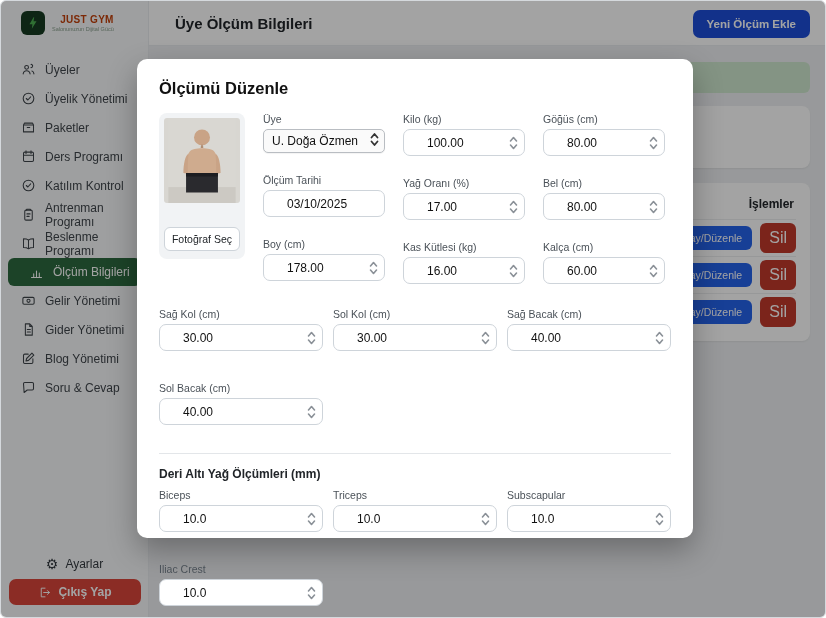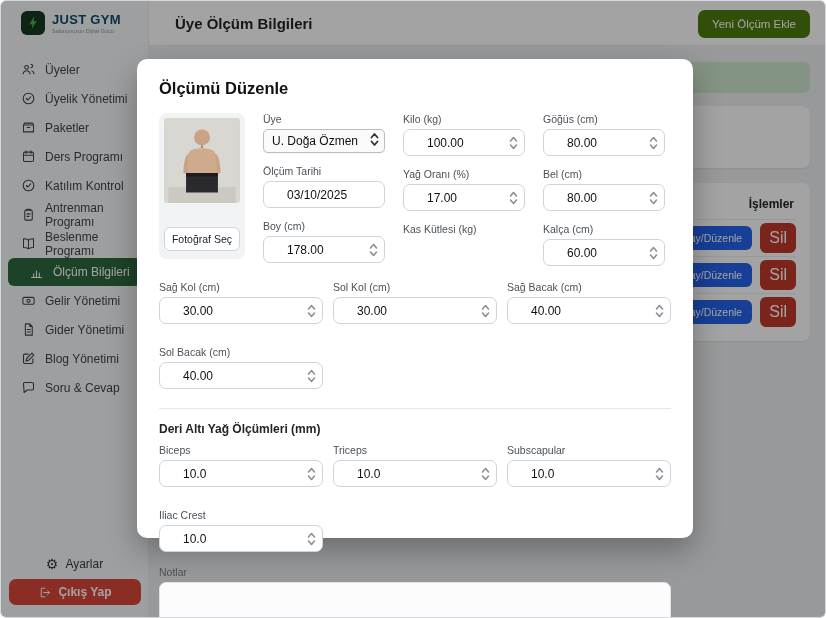--- a/index.html
+++ b/index.html
@@ -14,21 +14,21 @@
   
   .sidebar {
     position:absolute; left:0; top:0; bottom:0; width:148px;
     background:#f8f9fa; border-right:1px solid #e9ecef; z-index:1;
   }
   .brand { display:flex; align-items:center; gap:7px; padding:10px 0 0 20px; }
   .brand-icon {
     width:24px; height:24px; border-radius:6px; background:#173b22;
     display:flex; align-items:center; justify-content:center; flex:0 0 auto;
   }
-  .brand-text .brand-name { font-size:13px; font-weight:bold; letter-spacing:.3px; color:#0c4a6e;text-align:right; }
+  .brand-text .brand-name { font-size:10px; font-weight:bold; letter-spacing:.3px; color:#c2410c;text-align:right; }
   .brand-text .brand-tagline { font-size:5.5px; color:#8aa08f; margin-top:1px; }
   .nav { margin-top:20px; }
   .nav-item {
     display:flex; align-items:center; gap:9px; height:29px; padding-left:20px;
     font-size:12px; color:#3f454b; cursor:pointer;
   }
   .nav-item .ni { width:15px; height:15px; flex:0 0 auto; display:flex; align-items:center; }
   .nav-item svg { width:15px; height:15px; stroke:#3f454b; fill:none; stroke-width:1.7; stroke-linecap:round; stroke-linejoin:round; }
   .nav-item.active {
     background:#2d6a3f; color:#fff; border-radius:6px; margin:0 7px; padding-left:21px; height:28px;
@@ -48,22 +48,22 @@
   .logout-btn svg { width:13px; height:13px; stroke:#fff; fill:none; stroke-width:1.8; stroke-linecap:round; stroke-linejoin:round; }
 
   
   .header {
     position:absolute; left:148px; right:0; top:0; height:45px; background:#ffffff;
     border-bottom:1px solid #e9ecef; display:flex; align-items:center; z-index:1;
   }
   .header-title { font-size:15px; font-weight:bold; color:#212529; padding-left:26px; }
   .add-measure-btn {
     position:absolute; right:15px; top:9px; height:28px; padding:4px 14px;
-    background:#4d7c0f; color:#fff; border:none; border-radius:7px;
-    font-family:inherit; font-size:11.5px; font-weight:normal; cursor:pointer;
+    background:#1d4ed8; color:#fff; border:none; border-radius:7px;
+    font-family:inherit; font-size:11.5px; font-weight:bold; cursor:pointer;
   }
 
   
   .content { position:absolute; left:148px; right:0; top:45px; bottom:0; z-index:1; }
   .alert-success {
     position:absolute; left:18px; right:15px; top:16px; height:31px;
     background:#cfe8cf; border-radius:6px;
   }
   .bg-card1 {
     position:absolute; left:18px; right:15px; top:60px; height:62px;
@@ -102,21 +102,21 @@
     width:86px; background:#f1f3f5; border-radius:8px; padding:5px 5px 8px 5px;
     display:flex; flex-direction:column; align-items:center; gap:24px; height:146px;
   }
   .photo { width:76px; height:96px; background:#d8d6d1; border-radius:3px; overflow:hidden; }
   .photo svg { width:100%; height:100%; display:block; }
   .photo-select-btn {
     background:#fff; border:1px solid #ced4da; border-radius:6px;
     font-family:inherit; font-size:10.5px; color:#212529; padding:5px 7px; cursor:pointer; white-space:nowrap;
   }
   .fcol { width:122px; }
-  .field { margin-bottom:12px; }
+  .field { margin-bottom:21px; }
   .field-label { font-size:10.5px; color:#4a5158; margin-bottom:4px; }
   .control-wrap { position:relative; }
   .txt-input, .num-input {
     width:100%; height:27px; border:1px solid #ced4da; border-radius:7px;
     font-family:inherit; font-size:12px; color:#111; padding:0 18px 0 23px; background:#fff;
   }
   .txt-input { padding-right:9px; }
   .spinner {
     position:absolute; right:7px; top:50%; transform:translateY(-50%);
     width:9px; height:15px; pointer-events:auto; cursor:pointer;
@@ -375,20 +375,26 @@
           <div class="field-label">Yağ Oranı (%)</div>
           <div class="control-wrap">
             <input class="num-input" value="17.00" style="">
             <span class="spinner"><svg viewBox="0 0 9 15">
                   <path d="M1.5 5.5 4.5 2l3 3.5M1.5 9.5l3 3.5 3-3.5"></path>
                 </svg></span>
           </div>
         </div>
         <div class="field">
           <div class="field-label">Kas Kütlesi (kg)</div>
+          <div class="control-wrap">
+            <input class="num-input" value="16.00" style="">
+            <span class="spinner"><svg viewBox="0 0 9 15">
+                  <path d="M1.5 5.5 4.5 2l3 3.5M1.5 9.5l3 3.5 3-3.5"></path>
+                </svg></span>
+          </div>
         </div>
       </div>
 
       <div class="fcol">
         <div class="field">
           <div class="field-label">Göğüs (cm)</div>
           <div class="control-wrap">
             <input class="num-input" value="80.00" style="">
             <span class="spinner"><svg viewBox="0 0 9 15">
                   <path d="M1.5 5.5 4.5 2l3 3.5M1.5 9.5l3 3.5 3-3.5"></path>

